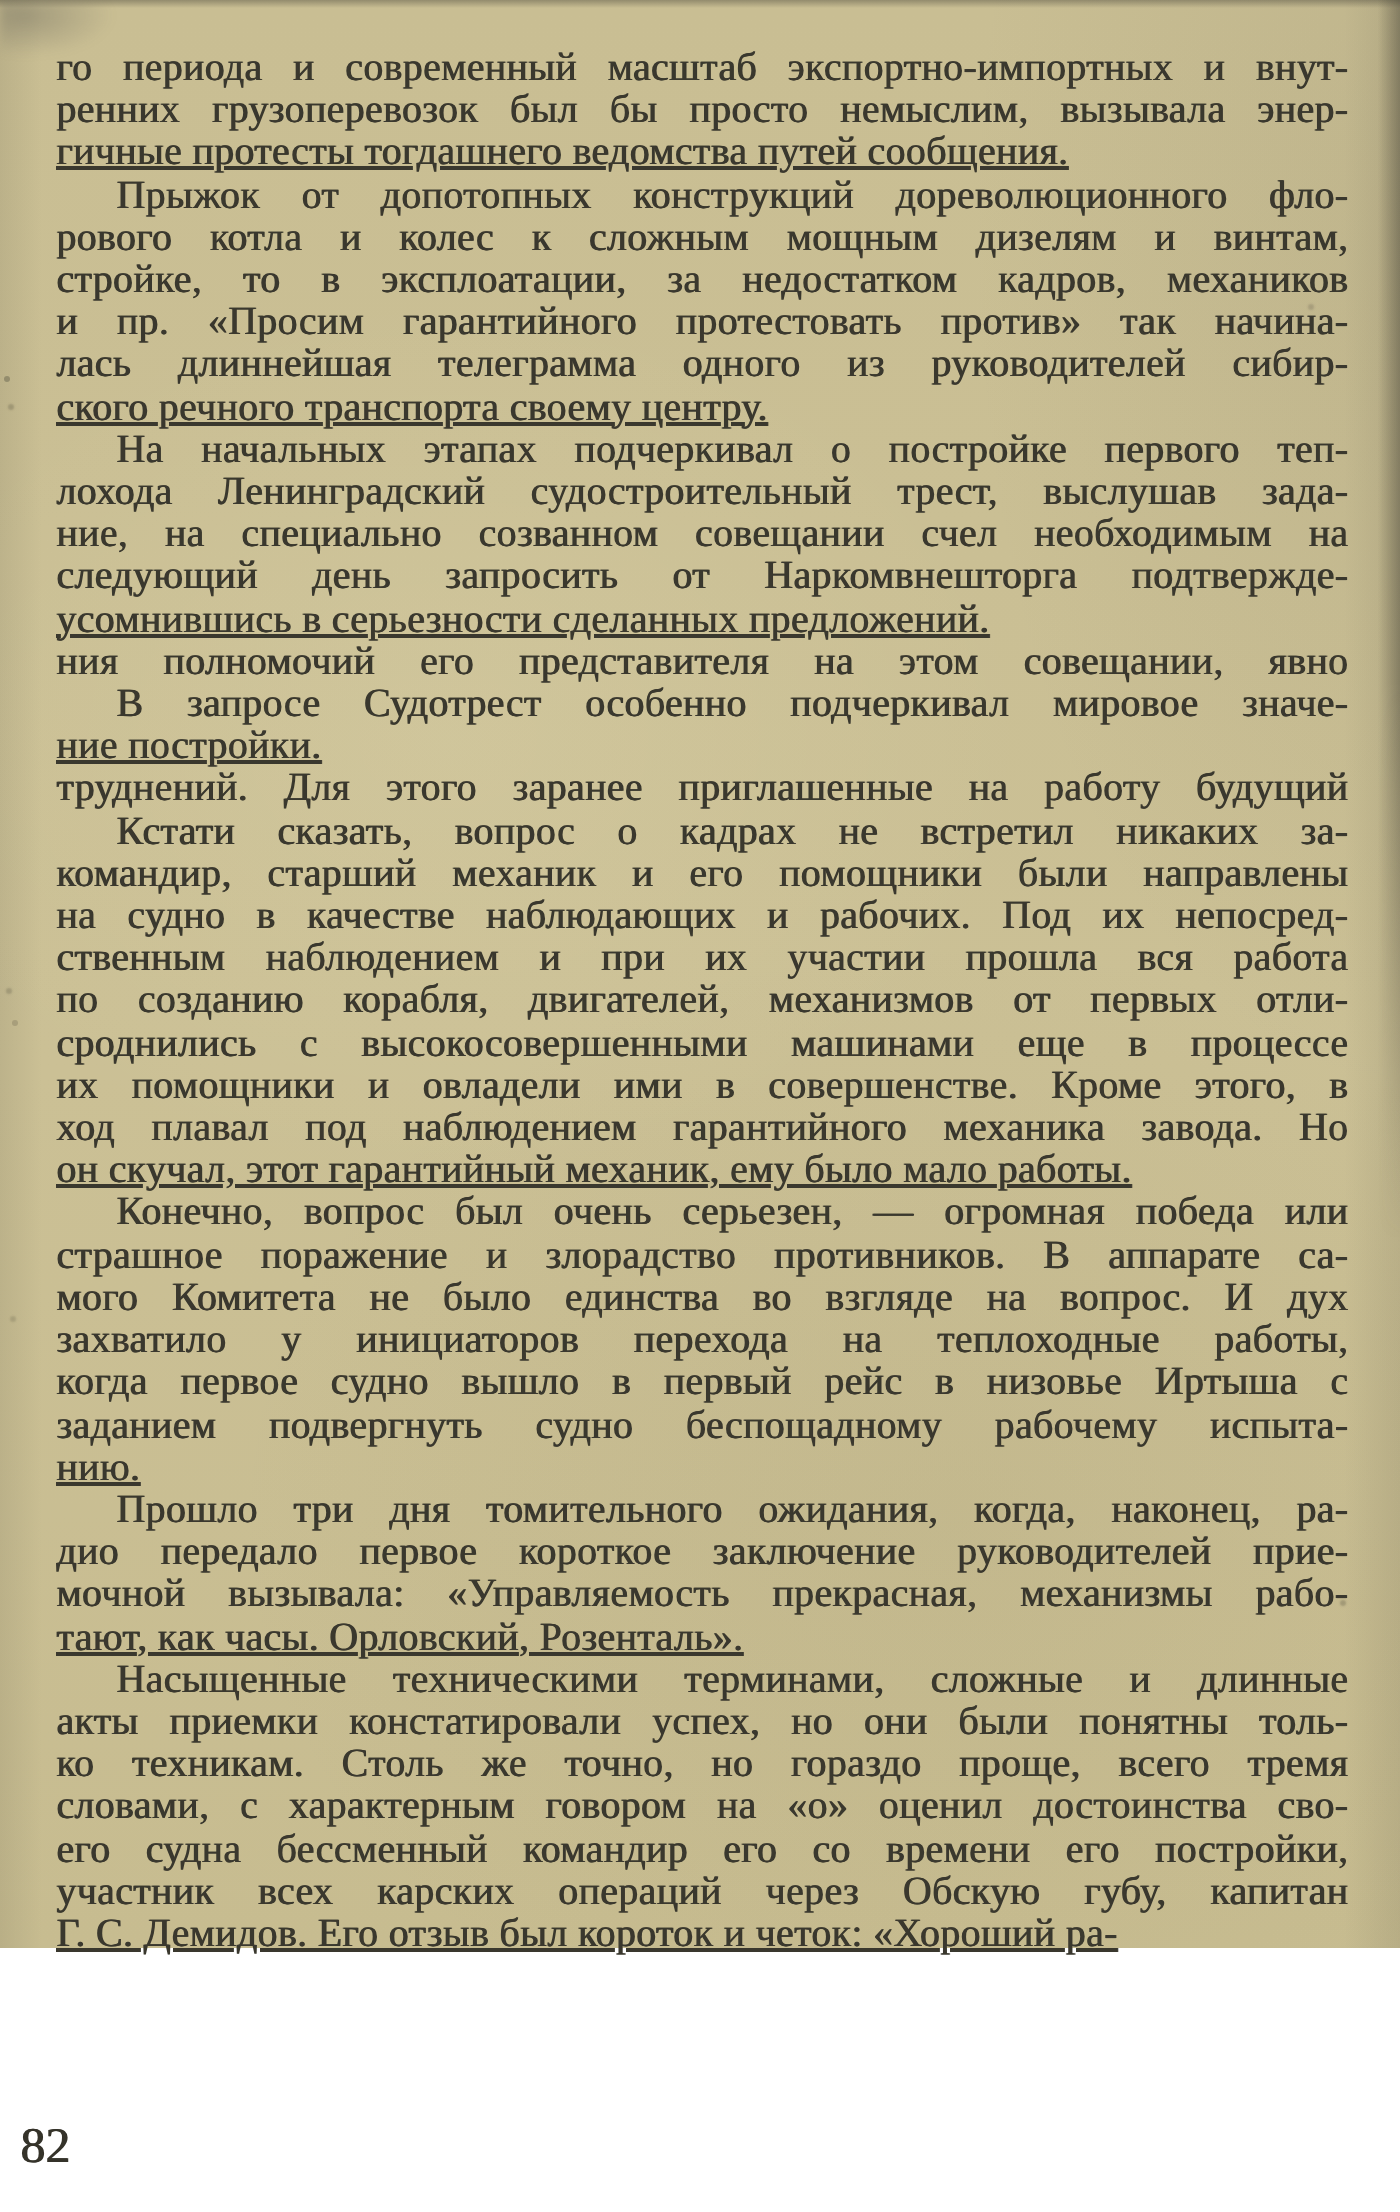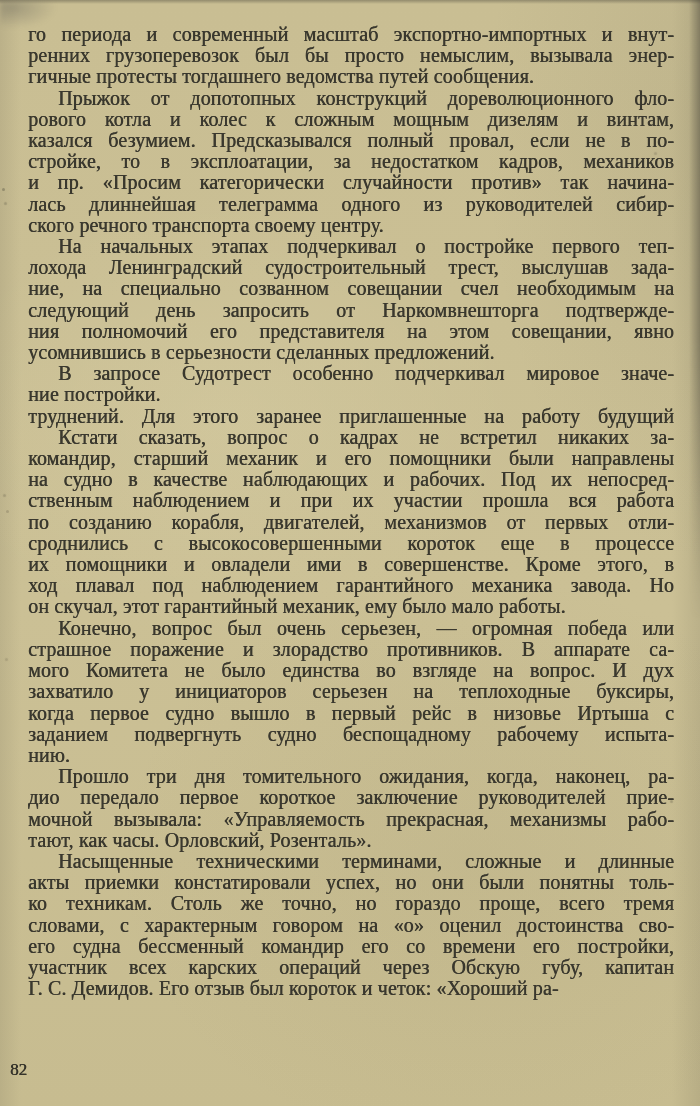--- a/index.html
+++ b/index.html
@@ -8,21 +8,21 @@
   }
   body {
     width: 700px;
     height: 1106px;
     overflow: hidden;
     font-family: "Liberation Serif", "DejaVu Serif", serif;
   }
   .page {
     position: relative;
     width: 700px;
-    height: 1106px;
+    height: 974px;
     background:
       radial-gradient(ellipse 420px 320px at 32% 38%, rgba(255,250,215,0.10), rgba(255,250,215,0) 70%),
       radial-gradient(ellipse 520px 420px at 68% 78%, rgba(118,108,72,0.07), rgba(118,108,72,0) 70%),
       radial-gradient(ellipse 300px 600px at 100% 12%, rgba(104,99,78,0.10), rgba(104,99,78,0) 72%),
       linear-gradient(90deg, rgba(100,95,75,0.14) 0%, rgba(100,95,75,0) 3%, rgba(100,95,75,0) 96%, rgba(100,95,75,0.16) 100%),
       linear-gradient(#c9be93, #cbc095 55%, #c7bc90);
   }
   .edge-top {
     position: absolute;
     top: 0; left: 0; right: 0;
@@ -70,29 +70,30 @@
     letter-spacing: 0.15px;
     color: #3a382e;
     text-shadow: 0.45px 0 0 currentColor;
   }
   .line {
     text-align: justify;
     text-align-last: justify;
   }
   .line.last {
     text-align-last: left;
+    text-decoration: underline;
   }
   .line.indent {
     text-indent: 30px;
   }
   .page-number {
     position: absolute;
     left: 10px;
     top: 1060px;
-    font-size: 17px;
+    font-size: 25px;
     color: #35332a;
     text-shadow: 0.5px 0 0 currentColor;
   }
 </style>
 </head>
 <body>
 
 <div class="page">
   <div class="edge-top"></div>
   <div class="edge-right"></div>
@@ -100,55 +101,54 @@
   <div class="specks"></div>
   <div class="text-block">
       <div class="paragraph">
         <div class="line">го периода и современный масштаб экспортно-импортных и внут-</div>
         <div class="line">ренних грузоперевозок был бы просто немыслим, вызывала энер-</div>
         <div class="line last">гичные протесты тогдашнего ведомства путей сообщения.</div>
       </div>
       <div class="paragraph">
         <div class="line indent">Прыжок от допотопных конструкций дореволюционного фло-</div>
         <div class="line">рового котла и колес к сложным мощным дизелям и винтам,</div>
-        <div class="line">казался безумием. Предсказывался полный провал, если не в по-</div>
         <div class="line">стройке, то в эксплоатации, за недостатком кадров, механиков</div>
-        <div class="line">и пр. «Просим категорически случайности против» так начина-</div>
+        <div class="line">и пр. «Просим гарантийного протестовать против» так начина-</div>
         <div class="line">лась длиннейшая телеграмма одного из руководителей сибир-</div>
         <div class="line last">ского речного транспорта своему центру.</div>
       </div>
       <div class="paragraph">
         <div class="line indent">На начальных этапах подчеркивал о постройке первого теп-</div>
         <div class="line">лохода Ленинградский судостроительный трест, выслушав зада-</div>
         <div class="line">ние, на специально созванном совещании счел необходимым на</div>
         <div class="line">следующий день запросить от Наркомвнешторга подтвержде-</div>
+        <div class="line last">усомнившись в серьезности сделанных предложений.</div>
         <div class="line">ния полномочий его представителя на этом совещании, явно</div>
-        <div class="line last">усомнившись в серьезности сделанных предложений.</div>
       </div>
       <div class="paragraph">
         <div class="line indent">В запросе Судотрест особенно подчеркивал мировое значе-</div>
         <div class="line last">ние постройки.</div>
       </div>
       <div class="paragraph">
         <div class="line">труднений. Для этого заранее приглашенные на работу будущий</div>
         <div class="line indent">Кстати сказать, вопрос о кадрах не встретил никаких за-</div>
         <div class="line">командир, старший механик и его помощники были направлены</div>
         <div class="line">на судно в качестве наблюдающих и рабочих. Под их непосред-</div>
         <div class="line">ственным наблюдением и при их участии прошла вся работа</div>
         <div class="line">по созданию корабля, двигателей, механизмов от первых отли-</div>
-        <div class="line">сроднились с высокосовершенными короток еще в процессе</div>
+        <div class="line">сроднились с высокосовершенными машинами еще в процессе</div>
         <div class="line">их помощники и овладели ими в совершенстве. Кроме этого, в</div>
         <div class="line">ход плавал под наблюдением гарантийного механика завода. Но</div>
         <div class="line last">он скучал, этот гарантийный механик, ему было мало работы.</div>
       </div>
       <div class="paragraph">
         <div class="line indent">Конечно, вопрос был очень серьезен, — огромная победа или</div>
         <div class="line">страшное поражение и злорадство противников. В аппарате са-</div>
         <div class="line">мого Комитета не было единства во взгляде на вопрос. И дух</div>
-        <div class="line">захватило у инициаторов серьезен на теплоходные буксиры,</div>
+        <div class="line">захватило у инициаторов перехода на теплоходные работы,</div>
         <div class="line">когда первое судно вышло в первый рейс в низовье Иртыша с</div>
         <div class="line">заданием подвергнуть судно беспощадному рабочему испыта-</div>
         <div class="line last">нию.</div>
       </div>
       <div class="paragraph">
         <div class="line indent">Прошло три дня томительного ожидания, когда, наконец, ра-</div>
         <div class="line">дио передало первое короткое заключение руководителей прие-</div>
         <div class="line">мочной вызывала: «Управляемость прекрасная, механизмы рабо-</div>
         <div class="line last">тают, как часы. Орловский, Розенталь».</div>
       </div>

